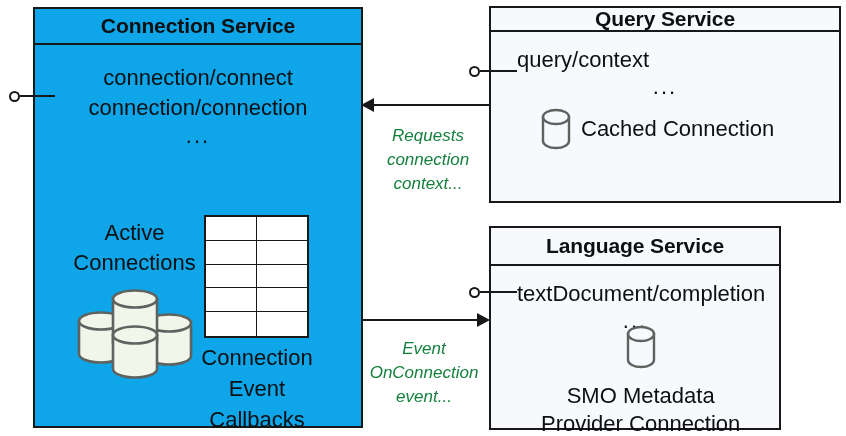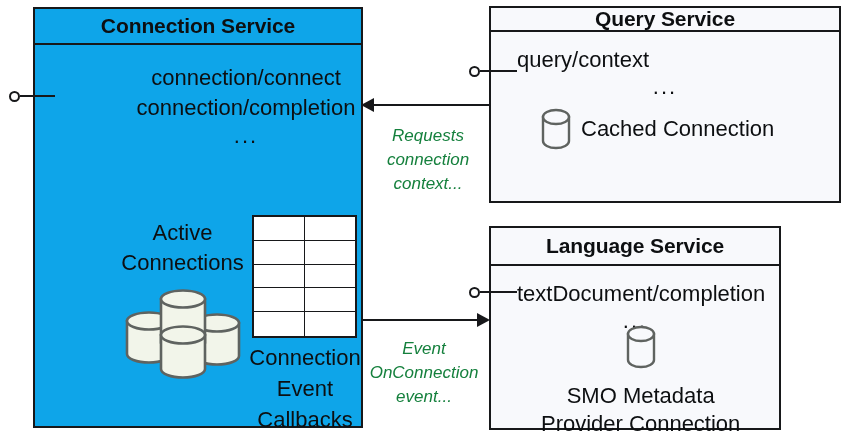--- a/index.html
+++ b/index.html
@@ -48,21 +48,21 @@
     left: 33px;
     top: 7px;
     width: 330px;
     height: 421px;
     background: #0ea5e9;
   }
   #connection-service .box-header {
     height: 36px;
     font-size: 21px;
   }
-  #connection-service .box-body { height: 313px; margin-left: 48px; }
+  #connection-service .box-body { height: 313px; }
 
   .conn-ops {
     position: absolute;
     left: 0;
     right: 0;
     top: 18px;
     text-align: center;
     font-size: 22px;
     line-height: 30px;
     color: #0d0f11;
@@ -240,21 +240,21 @@
 <body>
 
 <div id="canvas">
 
   <div class="box" id="connection-service">
     <div class="box-header">Connection Service</div>
     <div class="box-body">
 
       <div class="conn-ops">
         <div class="op">connection/connect</div>
-        <div class="op">connection/completion</div>
+        <div class="op">connection/connection</div>
         <div class="ellipsis-line">...</div>
       </div>
 
       <div class="active-conn-label">
         <div>Active</div>
         <div>Connections</div>
       </div>
 
       <div id="cylinder-cluster">
         <svg width="160" height="105" viewBox="0 0 160 105" aria-hidden="true">

